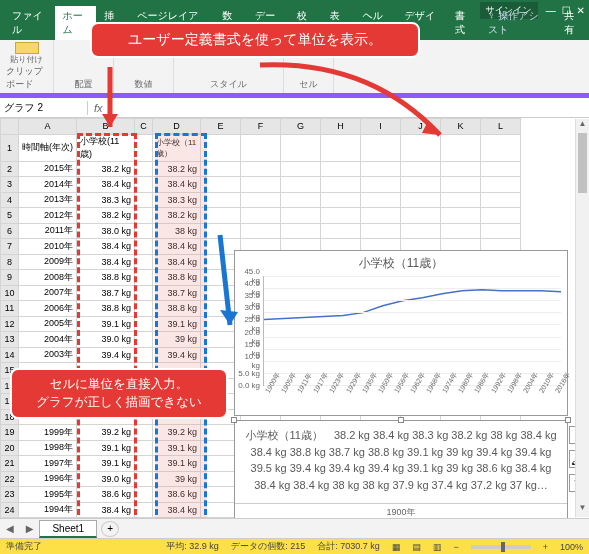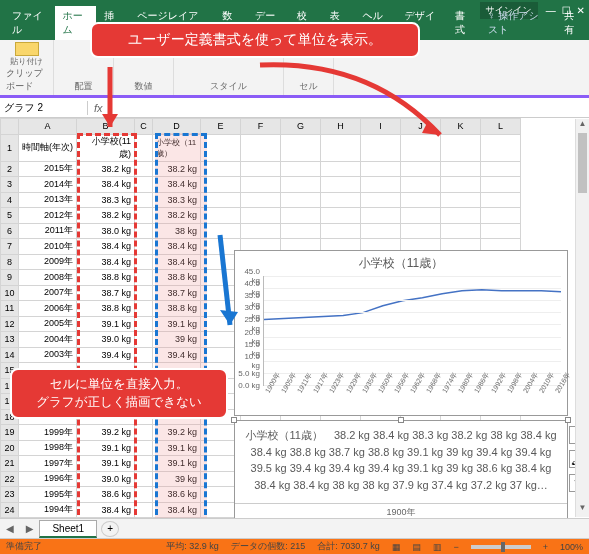--- a/index.html
+++ b/index.html
@@ -8,21 +8,21 @@
   .titlebar .sign { background: #1a5c38; padding: 2px 6px; color: #fff; font-size: 9px; }
   .win-ctl { display: flex; gap: 6px; color: #fff; font-size: 10px; }
   .ribbon-tabs { height: 20px; background: #217346; display: flex; align-items: flex-end; padding-left: 4px; font-size: 10px; }
   .ribbon-tabs .tab { padding: 3px 8px; color: #fff; }
   .ribbon-tabs .tab.active { background: #fff; color: #217346; }
   .ribbon-tabs .tell { margin-left: auto; color: #cde; padding: 3px 8px; }
   .callout { position: absolute; background: #e53935; color: #fff; border-radius: 8px; padding: 6px 14px; font-size: 14px; text-align: center; line-height: 1.4; z-index: 50; border: 2px solid #fff; }
   .callout1 { top: 22px; left: 90px; width: 330px; }
   .callout2 { top: 368px; left: 10px; width: 218px; font-size: 12.5px; }
   .arrow { position: absolute; z-index: 49; }
-  .ribbon { height: 58px; background: #f3f3f3; border-bottom: 3px solid #8b5cf6; display: flex; font-size: 9px; color: #666; }
+  .ribbon { height: 58px; background: #f3f3f3; border-bottom: 5px solid #8b5cf6; display: flex; font-size: 9px; color: #666; }
   .ribbon-group { border-right: 1px solid #ddd; padding: 2px 6px; display: flex; flex-direction: column; justify-content: flex-end; align-items: center; }
   .ribbon-group .lbl { margin-top: auto; font-size: 9px; }
   .paste-ico { width: 24px; height: 24px; background: #f9d66b; border: 1px solid #c9a83b; }
   .namebox-row { height: 20px; border-bottom: 1px solid #ccc; display: flex; align-items: center; }
   .namebox { width: 88px; border-right: 1px solid #ccc; padding: 0 4px; font-size: 10px; }
   .fx { padding: 0 6px; font-style: italic; color: #666; }
   .grid { position: relative; }
   table { border-collapse: collapse; font-size: 9px; }
   th, td { border: 1px solid #d4d4d4; height: 15.5px; padding: 0 3px; text-align: right; vertical-align: middle; }
   th { background: #e6e6e6; text-align: center; font-weight: normal; }
@@ -47,21 +47,21 @@
   .chart2-text { padding: 6px 10px; font-size: 11px; color: #595959; text-align: center; line-height: 1.5; }
   .chart2-xaxis { text-align: center; font-size: 9px; color: #666; margin-top: 4px; border-top: 1px solid #ccc; padding-top: 2px; }
   .chart-handles { position: absolute; inset: -1px; pointer-events: none; }
   .handle { position: absolute; width: 6px; height: 6px; background: #fff; border: 1px solid #888; }
   .side-icons { position: absolute; right: 2px; top: 308px; display: flex; flex-direction: column; gap: 6px; }
   .side-icons .ico { width: 18px; height: 18px; border: 1px solid #999; display: flex; align-items: center; justify-content: center; background: #fff; font-size: 12px; }
   .sheet-tabs { position: absolute; bottom: 16px; left: 0; right: 0; height: 20px; background: #f3f3f3; display: flex; align-items: center; border-top: 1px solid #ccc; font-size: 10px; }
   .sheet-tabs .nav { padding: 0 6px; color: #666; }
   .sheet-tabs .stab { padding: 2px 12px; border: 1px solid #aaa; background: #fff; border-bottom: 2px solid #217346; }
   .sheet-tabs .plus { padding: 0 8px; border: 1px solid #ccc; border-radius: 50%; margin-left: 4px; width: 16px; height: 16px; display: flex; align-items: center; justify-content: center; }
-  .statusbar { position: absolute; bottom: 0; left: 0; right: 0; height: 16px; background: #f97316; border-top: 1px solid #ccc; display: flex; align-items: center; font-size: 9px; color: #444; padding: 0 6px; gap: 12px; }
+  .statusbar { position: absolute; bottom: 0; left: 0; right: 0; height: 16px; background: #fde047; border-top: 1px solid #ccc; display: flex; align-items: center; font-size: 9px; color: #444; padding: 0 6px; gap: 12px; }
   .statusbar .spacer { flex: 1; }
   .zoom-slider { width: 60px; height: 4px; background: #ccc; position: relative; }
   .zoom-slider .thumb { position: absolute; top: -3px; left: 50%; width: 4px; height: 10px; background: #666; }
   .scrollbar-v { position: absolute; top: 119px; right: 0; width: 14px; height: 398px; background: #f1f1f1; border-left: 1px solid #ddd; }
   .scrollbar-v .thumb { position: absolute; top: 14px; left: 2px; right: 2px; height: 60px; background: #c1c1c1; }
   .scrollbar-v .arr { position: absolute; left: 0; right: 0; height: 14px; text-align: center; font-size: 8px; color: #666; }
 </style>
 </head>
 <body>
 
@@ -134,21 +134,21 @@
           <th class="colG">G</th>
           <th class="colH">H</th>
           <th class="colI">I</th>
           <th class="colJ">J</th>
           <th class="colK">K</th>
           <th class="colL">L</th>
         </tr>
         <tr>
           <th class="rowhdr">1</th>
       <td class="colA" style="text-align:left">時間軸(年次)</td>
-      <td class="colB" style="text-align:right">小学校(11歳)</td>
+      <td class="colB" style="text-align:left">小学校(11歳)</td>
       <td class="colC"></td>
       <td class="colD" style="text-align:left;font-size:8px">小学校（11歳）</td>
       <td></td>
           <td></td>
           <td></td>
           <td></td>
           <td></td>
           <td></td>
           <td></td>
           <td></td>

